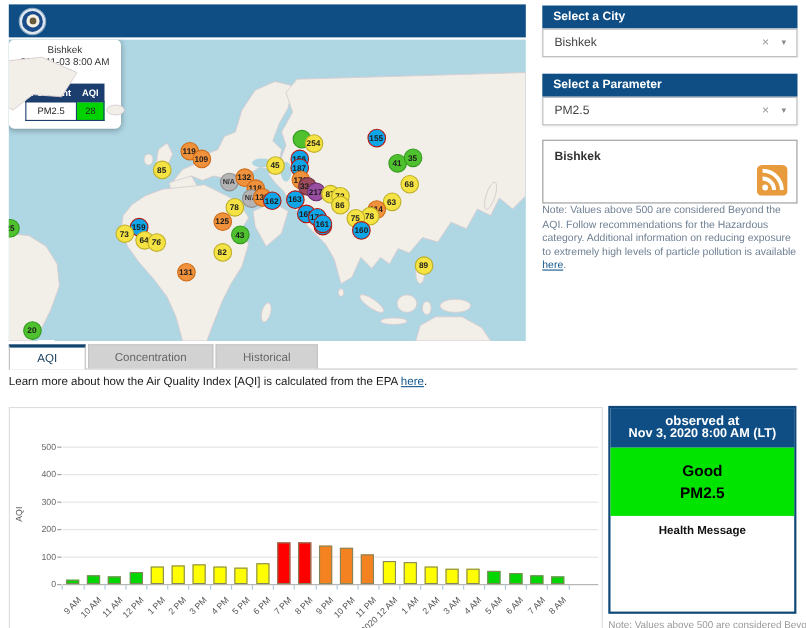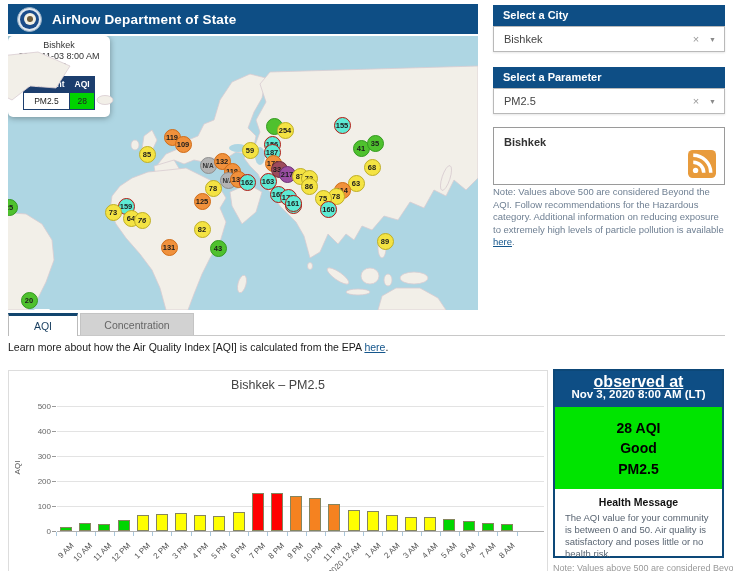--- a/index.html
+++ b/index.html
@@ -29,21 +29,21 @@
 
   
   #map{left:8px;top:36px;width:470px;height:274px;background:#aed6e3;overflow:hidden;}
   #continents{position:absolute;left:0;top:0;}
   .marker{position:absolute;width:17px;height:17px;border-radius:50%;
     display:flex;align-items:center;justify-content:center;
     font-size:7.5px;font-weight:bold;color:#1c1c1c;border:1.5px solid;cursor:pointer;}
   .marker.green {background:#4fc12e;border-color:#339a1f;}
   .marker.yellow{background:#f4e343;border-color:#bfae26;}
   .marker.orange{background:#f0913c;border-color:#d06c17;}
-  .marker.red   {background:#5eead4;border-color:#b5170f;}
+  .marker.red   {background:#0ea5e9;border-color:#b5170f;}
   .marker.na    {background:#b4b4b4;border-color:#8f8f8f;font-size:6.5px;color:#333;}
   .marker.purple{background:#9a4ea3;border-color:#6d3374;}
   .marker.maroon{background:#9c4b5c;border-color:#6e2c3c;}
 
   
   #map-popup{left:247px;top:2px;width:102px;background:#fff;border-radius:5px;
     box-shadow:0 1px 6px rgba(0,0,0,.35);padding:4px 0 7px;z-index:6;text-align:center;}
   #map-popup .pp-line{font-size:9px;color:#333;line-height:11px;}
   #popup-table{margin:3px auto 0;border-collapse:collapse;}
   #popup-table th{background:var(--navy-dark);color:#fff;font-size:8.5px;padding:3px 5px;}
@@ -94,40 +94,39 @@
   .xtick{position:absolute;width:1px;height:4px;background:#a9c7dc;top:161px;}
   .xlabel-anchor{position:absolute;width:0;height:0;}
   .xlabel{position:absolute;right:0;top:0;white-space:nowrap;font-size:8px;color:#555;
     transform:rotate(-45deg);transform-origin:top right;}
 
   
   #cc-panel{left:553px;top:369px;width:171px;height:189px;background:#fff;
     border:2px solid #0d4878;}
   #cc-header{background:var(--navy);color:#fff;text-align:center;padding:5px 2px 6px;font-weight:bold;}
   #cc-title{font-size:11.5px;line-height:13px;}
-  #cc-subtitle{font-size:16px;line-height:12px;text-decoration:underline;}
+  #cc-subtitle{font-size:12px;line-height:12px;}
   #cc-datetime{font-size:11.5px;line-height:13px;}
   #cc-green{background:#00e400;text-align:center;padding:11px 0 10px;
     font-weight:bold;font-size:14px;color:#000;line-height:1.45;}
   #cc-health-title{text-align:center;font-weight:bold;font-size:10.5px;color:#111;margin-top:7px;}
   #cc-health-text{font-size:9.5px;color:#5a6572;padding:4px 10px 0;line-height:1.25;}
   #bottom-note{left:553px;top:563px;width:178px;font-size:9px;color:#999;white-space:nowrap;}
 </style>
 </head>
 <body>
 
 <div id="header-bar" class="abs">
   <div id="seal">
     <div class="seal-mid">
         <div class="seal-core">
           <div class="seal-eagle"></div>
         </div>
       </div>
   </div>
-  <div id="header-title">AirNow Department of State</div>
 </div>
 
 <div id="map" class="abs">
   <svg id="continents" width="470" height="274" viewBox="0 0 470 274">
     <g fill="#f2efe8" stroke="#d8ccd0" stroke-width="0.8">
       <path d="M-8,20 L30,16 L62,30 L48,52 L22,50 L4,64 L-8,58 Z"></path>
       <ellipse cx="97" cy="64" rx="8" ry="4.5"></ellipse>
       <path d="M136,100 L144,94 L149,104 L143,117 L134,113 Z"></path>
       <ellipse cx="127" cy="109" rx="4" ry="5"></ellipse>
       <path d="M150,128 L158,118 L172,112 L180,104 L190,100 L196,88 L206,84 L212,64 L224,46 L242,38 L258,42 L254,62 L246,76 L240,92 L248,100 L246,110 L238,118 L228,116 L216,124 L204,122 L196,126 L186,124 L176,128 L166,124 L158,134 L150,136 Z"></path>
@@ -154,30 +153,30 @@
   <div id="markers-layer">
       <div class="marker orange" style="left: 155.5px; top: 92.5px;">119</div>
       <div class="marker orange" style="left: 166.5px; top: 99.5px;">109</div>
       <div class="marker yellow" style="left: 130.5px; top: 109.5px;">85</div>
       <div class="marker red" style="left: 109.5px; top: 161.5px;">159</div>
       <div class="marker yellow" style="left: 96.5px; top: 167.5px;">73</div>
       <div class="marker yellow" style="left: 114.5px; top: 173.5px;">64</div>
       <div class="marker yellow" style="left: 125.5px; top: 175.5px; font-style: italic;">76</div>
       <div class="marker orange" style="left: 152.5px; top: 162.5px; margin-top: 40px;">131</div>
       <div class="marker orange" style="left: 185.5px; top: 156.5px;">125</div>
-      <div class="marker green" style="left: 201.5px; top: 168.5px; margin-top: 35px;">43</div>
+      <div class="marker green" style="left: 201.5px; top: 168.5px;">43</div>
       <div class="marker yellow" style="left: 185.5px; top: 185px;">82</div>
       <div class="marker na" style="left: 191.5px; top: 120.5px;">N/A</div>
       <div class="marker orange" style="left: 205.5px; top: 116.5px;">132</div>
       <div class="marker orange" style="left: 215.5px; top: 126.5px;">118</div>
       <div class="marker na" style="left: 211.5px; top: 135.5px;">N/A</div>
       <div class="marker orange" style="left: 221.5px; top: 134.5px;">132</div>
       <div class="marker red" style="left: 230.5px; top: 137.5px;">162</div>
       <div class="marker yellow" style="left: 196.5px; top: 143.5px;">78</div>
-      <div class="marker yellow" style="left: 233.5px; top: 105.5px;">59</div>
+      <div class="marker yellow" style="left: 233.5px; top: 105.5px;">45</div>
       <div class="marker red" style="left: 251.5px; top: 136.5px;">163</div>
       <div class="marker green" style="left: -7.5px; top: 162.5px;">25</div>
       <div class="marker green" style="left: 12.5px; top: 255.5px;">20</div>
       <div class="marker red" style="left: 325.5px; top: 80.5px;">155</div>
       <div class="marker green" style="left: 257.5px; top: 81.5px;"></div>
       <div class="marker yellow" style="left: 268.5px; top: 85.5px;">254</div>
       <div class="marker red" style="left: 255.5px; top: 99.5px;">156</div>
       <div class="marker red" style="left: 255.5px; top: 107.5px;">187</div>
       <div class="marker orange" style="left: 256.5px; top: 118.5px;">171</div>
       <div class="marker maroon" style="left: 262.5px; top: 124.5px;">334</div>
@@ -244,28 +243,28 @@
   </svg>
 </div>
 
 <div id="sidebar-note" class="abs">
   <span>Note: Values above 500 are considered Beyond the AQI. Follow recommendations for the Hazardous category. Additional information on reducing exposure to extremely high levels of particle pollution is available </span><a>here</a><span>.</span>
 </div>
 
 <div id="tabs" class="abs">
   <div id="tab-aqi" class="tab active">AQI</div>
   <div id="tab-concentration" class="tab">Concentration</div>
+  <div id="tab-historical" class="tab">Historical</div>
 </div>
 
 <div id="learn-more" class="abs">
   <span>Learn more about how the Air Quality Index [AQI] is calculated from the EPA </span><a>here</a><span>.</span>
 </div>
 
 <div id="chart-panel" class="abs">
-  <div id="chart-title">Bishkek – PM2.5</div>
   <div id="plot">
     <div class="ylabel">AQI</div>
   <div class="gridline zero" style="top: 160px;"></div>
       <div class="ytick-label" style="top: 156px;">0</div>
       <div class="ytick-dash" style="top: 160px;"></div>
       <div class="gridline" style="top: 135px;"></div>
       <div class="ytick-label" style="top: 131px;">100</div>
       <div class="ytick-dash" style="top: 135px;"></div>
       <div class="gridline" style="top: 110px;"></div>
       <div class="ytick-label" style="top: 106px;">200</div>
@@ -402,21 +401,19 @@
       </div>
     </div>
 </div>
 
 <div id="cc-panel" class="abs">
   <div id="cc-header">
     <div id="cc-subtitle">observed at</div>
     <div id="cc-datetime">Nov 3, 2020 8:00 AM (LT)</div>
   </div>
   <div id="cc-green" style="background: rgb(0, 228, 0);">
-    <div>28 AQI</div>
     <div>Good</div>
     <div>PM2.5</div>
   </div>
   <div id="cc-health-title">Health Message</div>
-  <div id="cc-health-text">The AQI value for your community is between 0 and 50. Air quality is satisfactory and poses little or no health risk.</div>
 </div>
 
 <div id="bottom-note" class="abs">Note: Values above 500 are considered Beyond the</div>
 
 </body></html>

